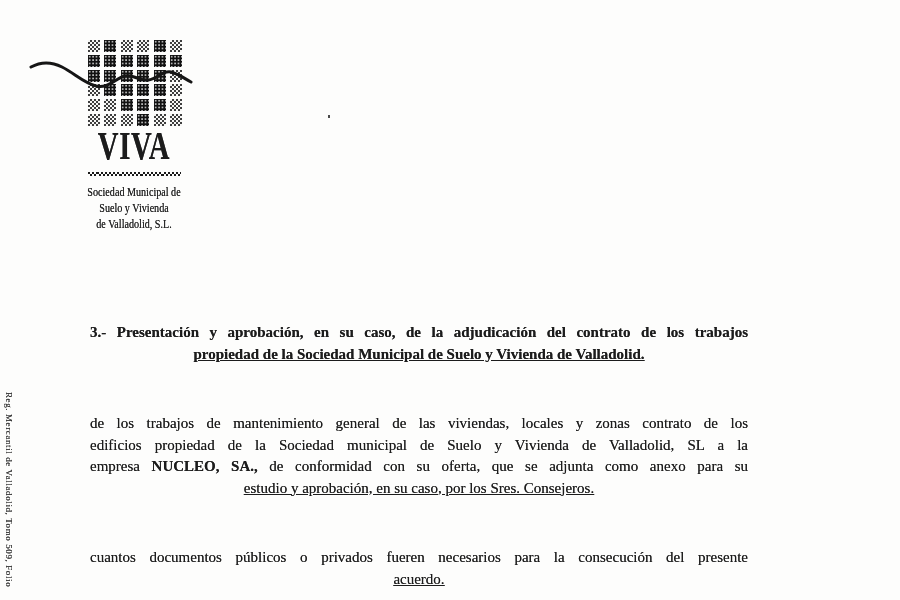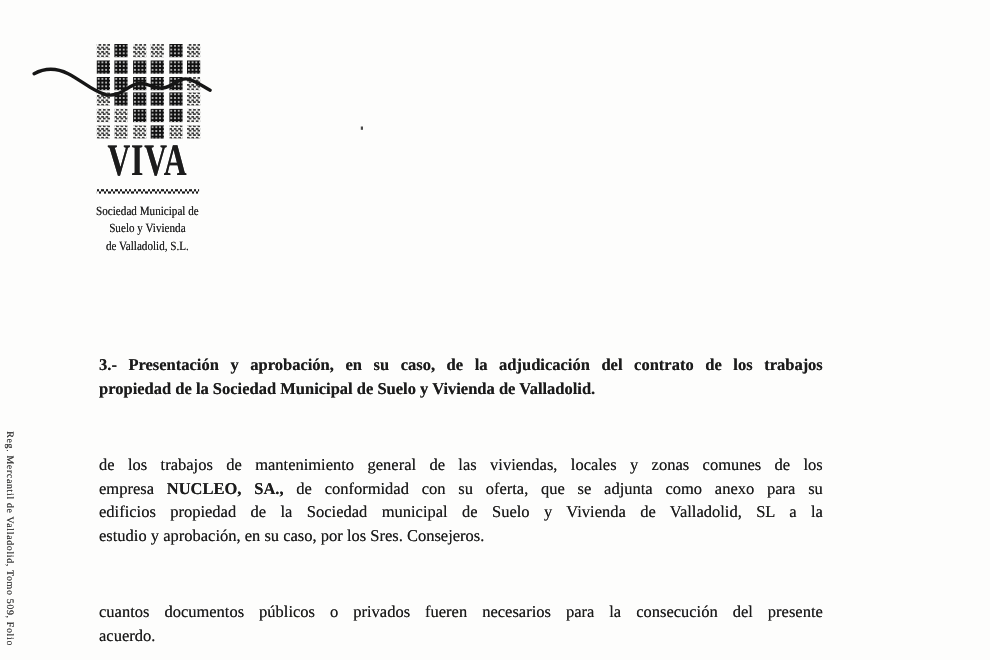--- a/index.html
+++ b/index.html
@@ -51,21 +51,21 @@
   }
 
   
   .title {
     position:absolute; left:362px; top:259px;
     font-size:15px; font-weight:700; line-height:21.5px; white-space:pre;
   }
   .block { position:absolute; left:90px; width:658px; font-size:15px; line-height:21.5px; }
   .block.heavy { font-weight:700; }
   .jl { text-align:justify; text-align-last:justify; white-space:nowrap; }
-  .ll { text-align:left; }
+  .ll { text-align:center;text-decoration:underline; }
   .indent { text-indent:70px; }
   .b { font-weight:700; }
   .heading { top:322px; }
   .p1 { top:413px; }
   .p2 { top:547px; }
 
   .speck { position:absolute; left:328px; top:115px; width:2px; height:3px; background:#4a4a4a; }
 </style>
 </head>
 <body>
@@ -129,23 +129,23 @@
 
   <div class="margin-note">Reg. Mercantil de Valladolid, Tomo 509, Folio</div>
 
 
   <div class="block heavy heading">
     <div class="jl">3.- Presentación y aprobación, en su caso, de la adjudicación del contrato de los trabajos</div>
     <div class="ll">propiedad de la Sociedad Municipal de Suelo y Vivienda de Valladolid.</div>
   </div>
 
   <div class="block p1">
-    <div class="jl">de los trabajos de mantenimiento general de las viviendas, locales y zonas comunes de los</div>
+    <div class="jl">de los trabajos de mantenimiento general de las viviendas, locales y zonas contrato de los</div>
+    <div class="jl">edificios propiedad de la Sociedad municipal de Suelo y Vivienda de Valladolid, SL a la</div>
     <div class="jl"><span>empresa </span><span class="b">NUCLEO, SA.,</span><span> de conformidad con su oferta, que se adjunta como anexo para su</span></div>
-    <div class="jl">edificios propiedad de la Sociedad municipal de Suelo y Vivienda de Valladolid, SL a la</div>
     <div class="ll">estudio y aprobación, en su caso, por los Sres. Consejeros.</div>
   </div>
 
   <div class="block p2">
     <div class="jl">cuantos documentos públicos o privados fueren necesarios para la consecución del presente</div>
     <div class="ll">acuerdo.</div>
   </div>
 
   <div class="speck"></div>
 </div>

